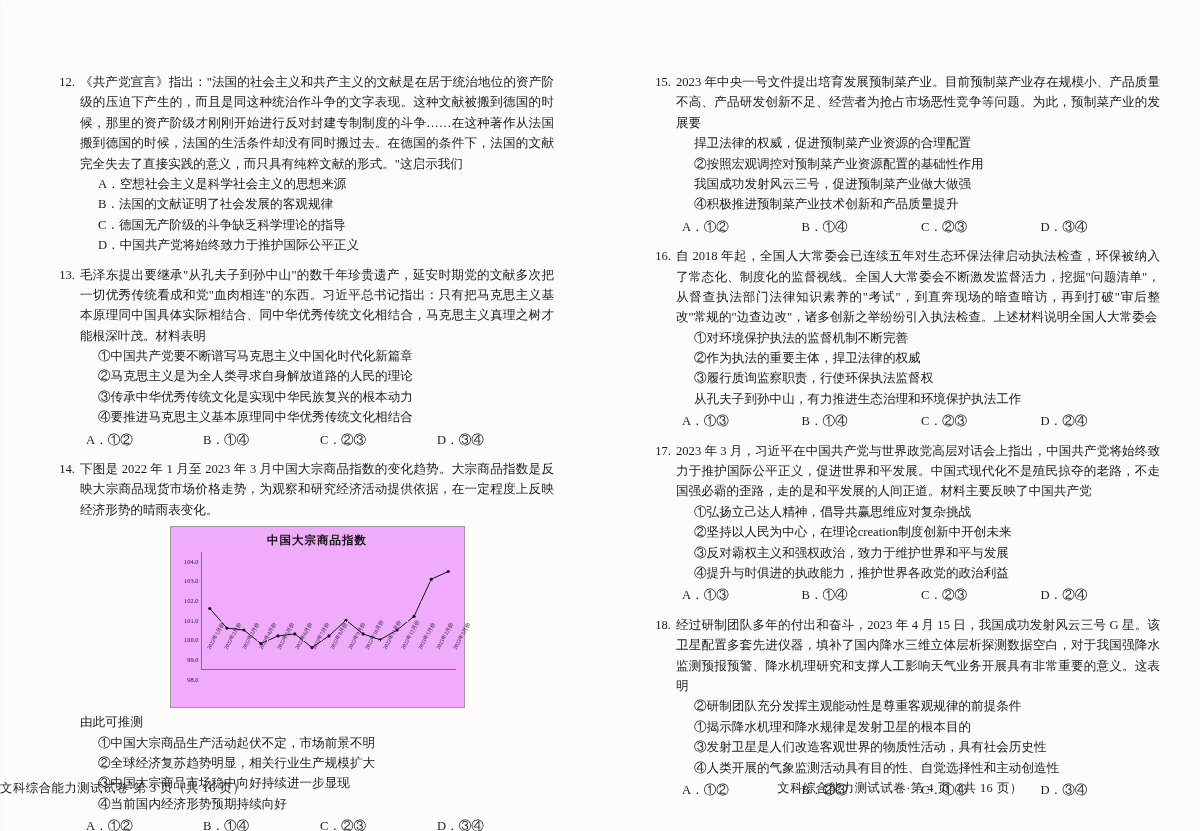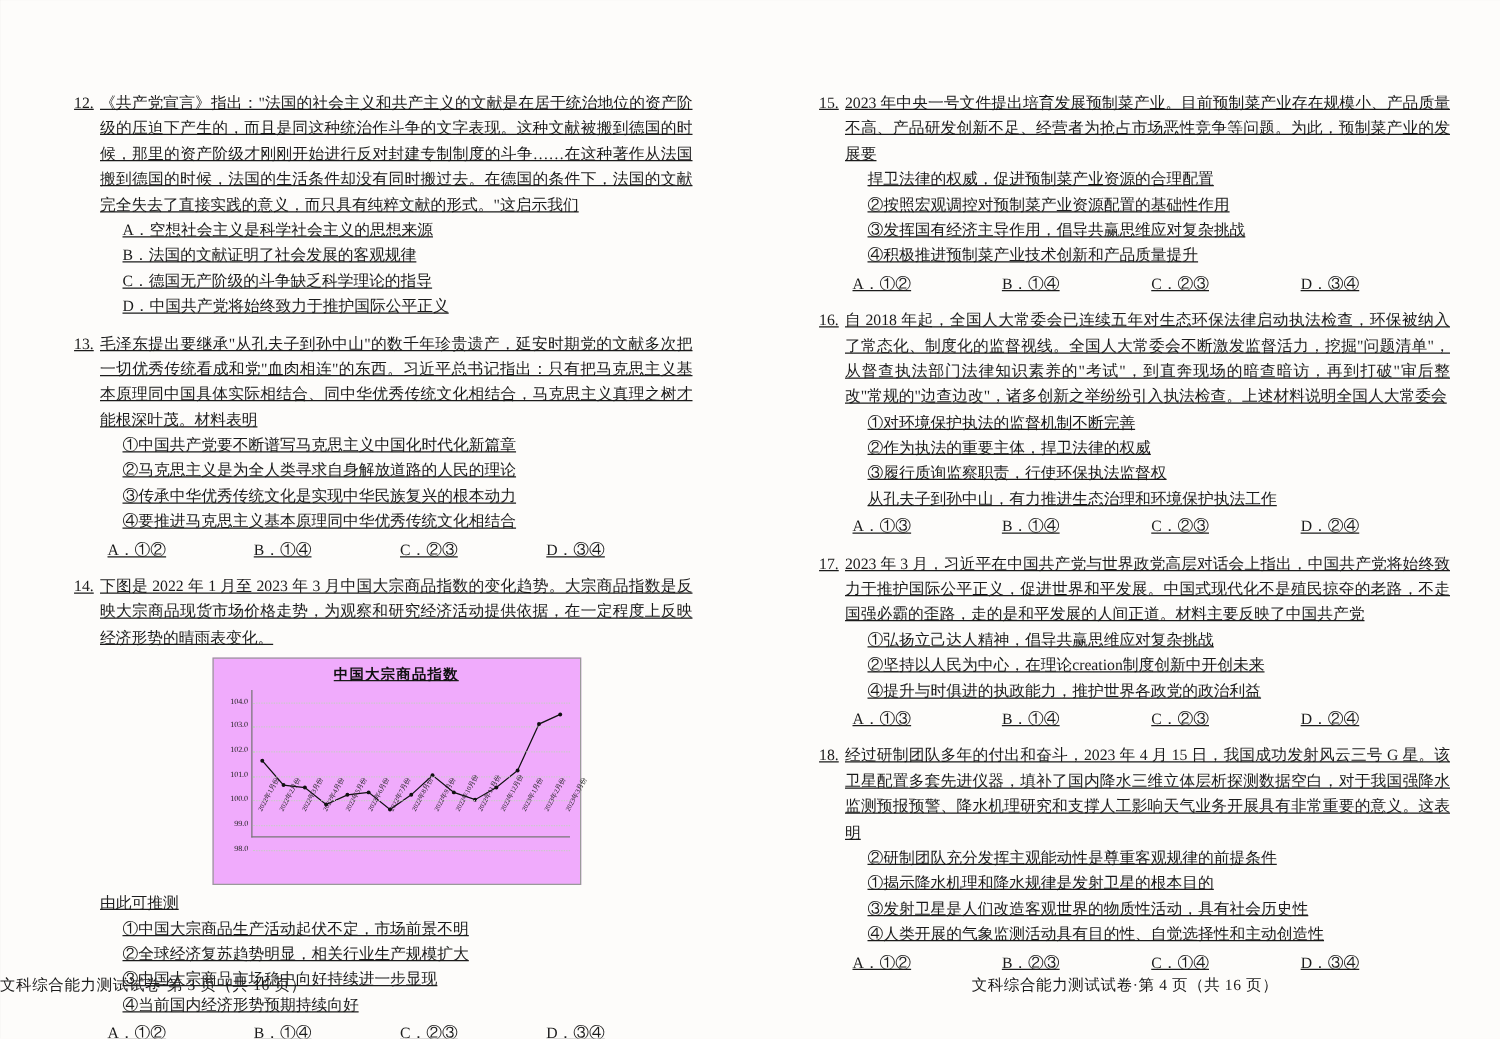--- a/index.html
+++ b/index.html
@@ -34,21 +34,20 @@
     position: relative;
   }
   .col.right { padding: 0 40px 0 50px; }
 
   .qitem {
     display: flex;
     margin-bottom: 9px;
     font-size: 12.6px;
     line-height: 1.62;
     color: #1b1b1b;
-    text-decoration: underline;
   }
   .qnum {
     width: 26px;
     flex: 0 0 26px;
     text-align: right;
     padding-right: 5px;
     font-family: "Liberation Serif", serif;
   }
   .qbody { flex: 1 1 auto; }
   .stem {
@@ -258,21 +257,21 @@
 
     <div class="col right">
 
       <div class="qitem">
         <div class="qnum">15.</div>
         <div class="qbody">
           <div class="stem">2023 年中央一号文件提出培育发展预制菜产业。目前预制菜产业存在规模小、产品质量不高、产品研发创新不足、经营者为抢占市场恶性竞争等问题。为此，预制菜产业的发展要</div>
           <div class="letterlines">
             <div class="ln">捍卫法律的权威，促进预制菜产业资源的合理配置</div>
             <div class="ln">②按照宏观调控对预制菜产业资源配置的基础性作用</div>
-            <div class="ln">③发挥国有经济主导作用，倡导共赢思维应对复杂挑战</div>
+            <div class="ln">我国成功发射风云三号，促进预制菜产业做大做强</div>
             <div class="ln">④积极推进预制菜产业技术创新和产品质量提升</div>
           </div>
           <div class="opts">
             <div class="opt">A．①②</div>
             <div class="opt">B．①④</div>
             <div class="opt">C．②③</div>
             <div class="opt">D．③④</div>
           </div>
         </div>
       </div>
@@ -296,20 +295,21 @@
         </div>
       </div>
 
       <div class="qitem">
         <div class="qnum">17.</div>
         <div class="qbody">
           <div class="stem">2023 年 3 月，习近平在中国共产党与世界政党高层对话会上指出，中国共产党将始终致力于推护国际公平正义，促进世界和平发展。中国式现代化不是殖民掠夺的老路，不走国强必霸的歪路，走的是和平发展的人间正道。材料主要反映了中国共产党</div>
           <div class="letterlines">
             <div class="ln">①弘扬立己达人精神，倡导共赢思维应对复杂挑战</div>
             <div class="ln">②坚持以人民为中心，在理论creation制度创新中开创未来</div>
+            <div class="ln">③反对霸权主义和强权政治，致力于维护世界和平与发展</div>
             <div class="ln">④提升与时俱进的执政能力，推护世界各政党的政治利益</div>
           </div>
           <div class="opts">
             <div class="opt">A．①③</div>
             <div class="opt">B．①④</div>
             <div class="opt">C．②③</div>
             <div class="opt">D．②④</div>
           </div>
         </div>
       </div>

